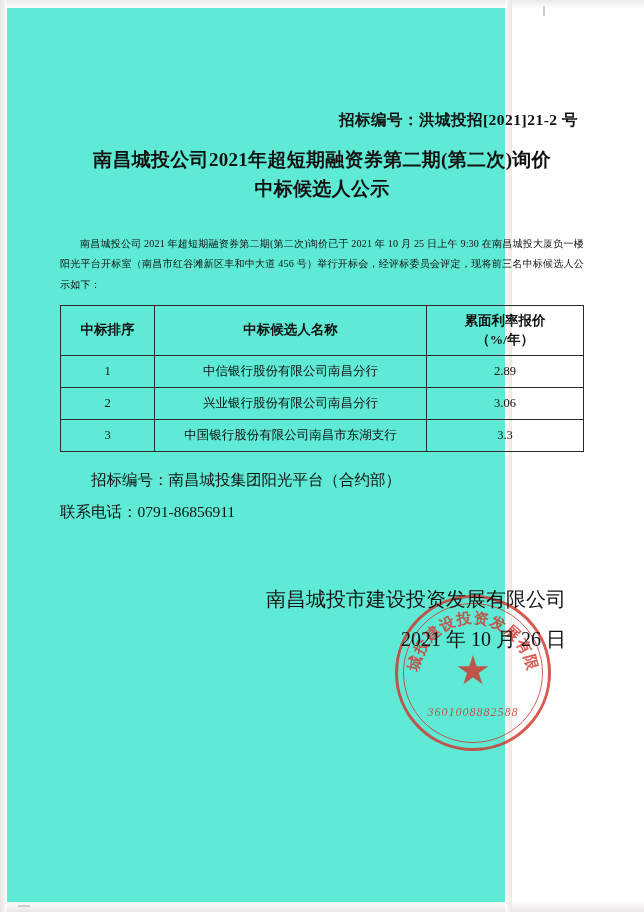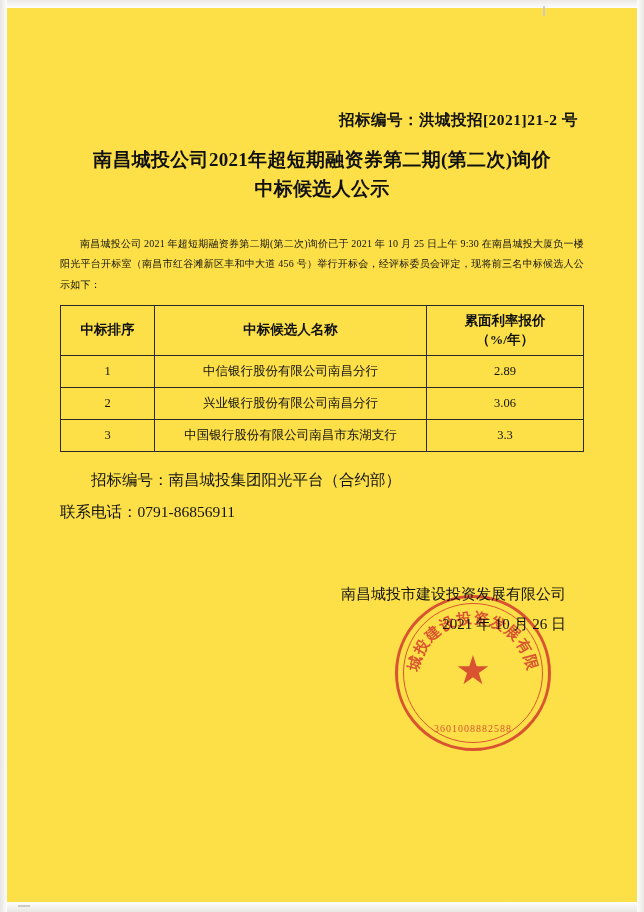--- a/index.html
+++ b/index.html
@@ -9,23 +9,23 @@
   body {
     width: 644px;
     height: 912px;
     background: #ffffff;
     font-family: "Liberation Serif", "DejaVu Serif", serif;
     color: #111111;
     overflow: hidden;
   }
   .page {
     position: relative;
-    width: 644px;
-    height: 912px;
-    background: #fde047;
+    width: 512px;
+    height: 912px;
+    background: #5eead4;
     box-sizing: border-box;
   }
   .scan-edge-top {
     position: absolute;
     top: 0; left: 0;
     width: 644px;
     height: 8px;
     background: linear-gradient(180deg, #eceae6 0%, #fdfdfd 100%);
   }
   .scan-edge-bottom {
@@ -114,21 +114,21 @@
   }
   table.award-table td.rate {
     width: 30%;
   }
   table.award-table td {
     font-size: 12.5px;
   }
   .sign-block {
     margin-top: 52px;
     text-align: right;
-    font-size: 15px;
+    font-size: 20px;
     line-height: 2.0;
     padding-right: 18px;
     position: relative;
     z-index: 1;
   }
   .plain-line {
     font-size: 15.5px;
     line-height: 2.05;
     text-indent: 2em;
     margin: 0;
@@ -176,26 +176,27 @@
   .stamp-arc text {
     fill: #d2352c;
     font-family: "Liberation Serif", serif;
     font-size: 15px;
     font-weight: bold;
     letter-spacing: 1px;
   }
   .stamp-bottom {
     position: absolute;
     left: 50%;
-    bottom: 14px;
+    bottom: 28px;
     transform: translateX(-50%);
     color: #d2352c;
-    font-size: 10px;
+    font-size: 12px;
     letter-spacing: 1px;
     white-space: nowrap;
+    font-style: italic;
   }
 </style>
 </head>
 <body>
 
 <div class="page">
 
   <div class="scan-edge-top"></div>
   <div class="scan-edge-bottom"></div>
   <div class="scan-edge-left"></div>

